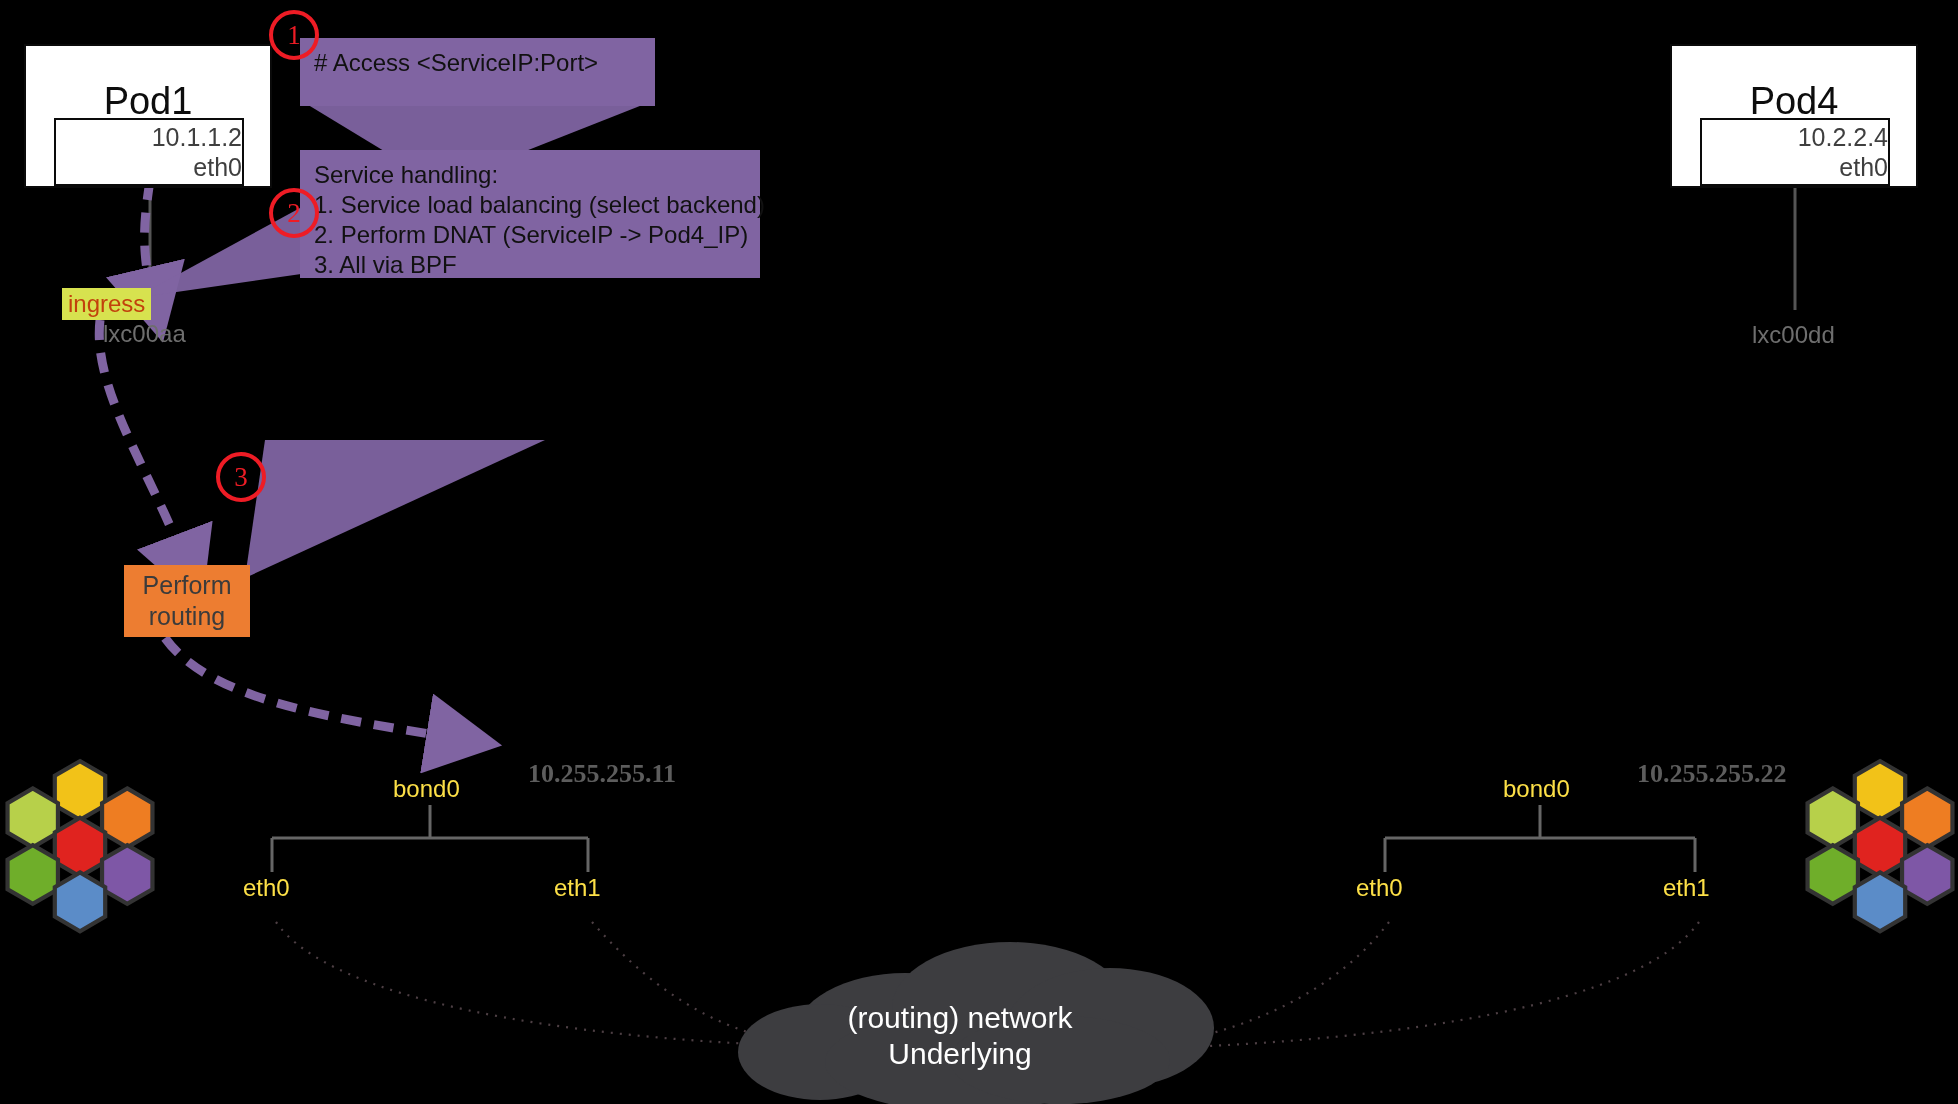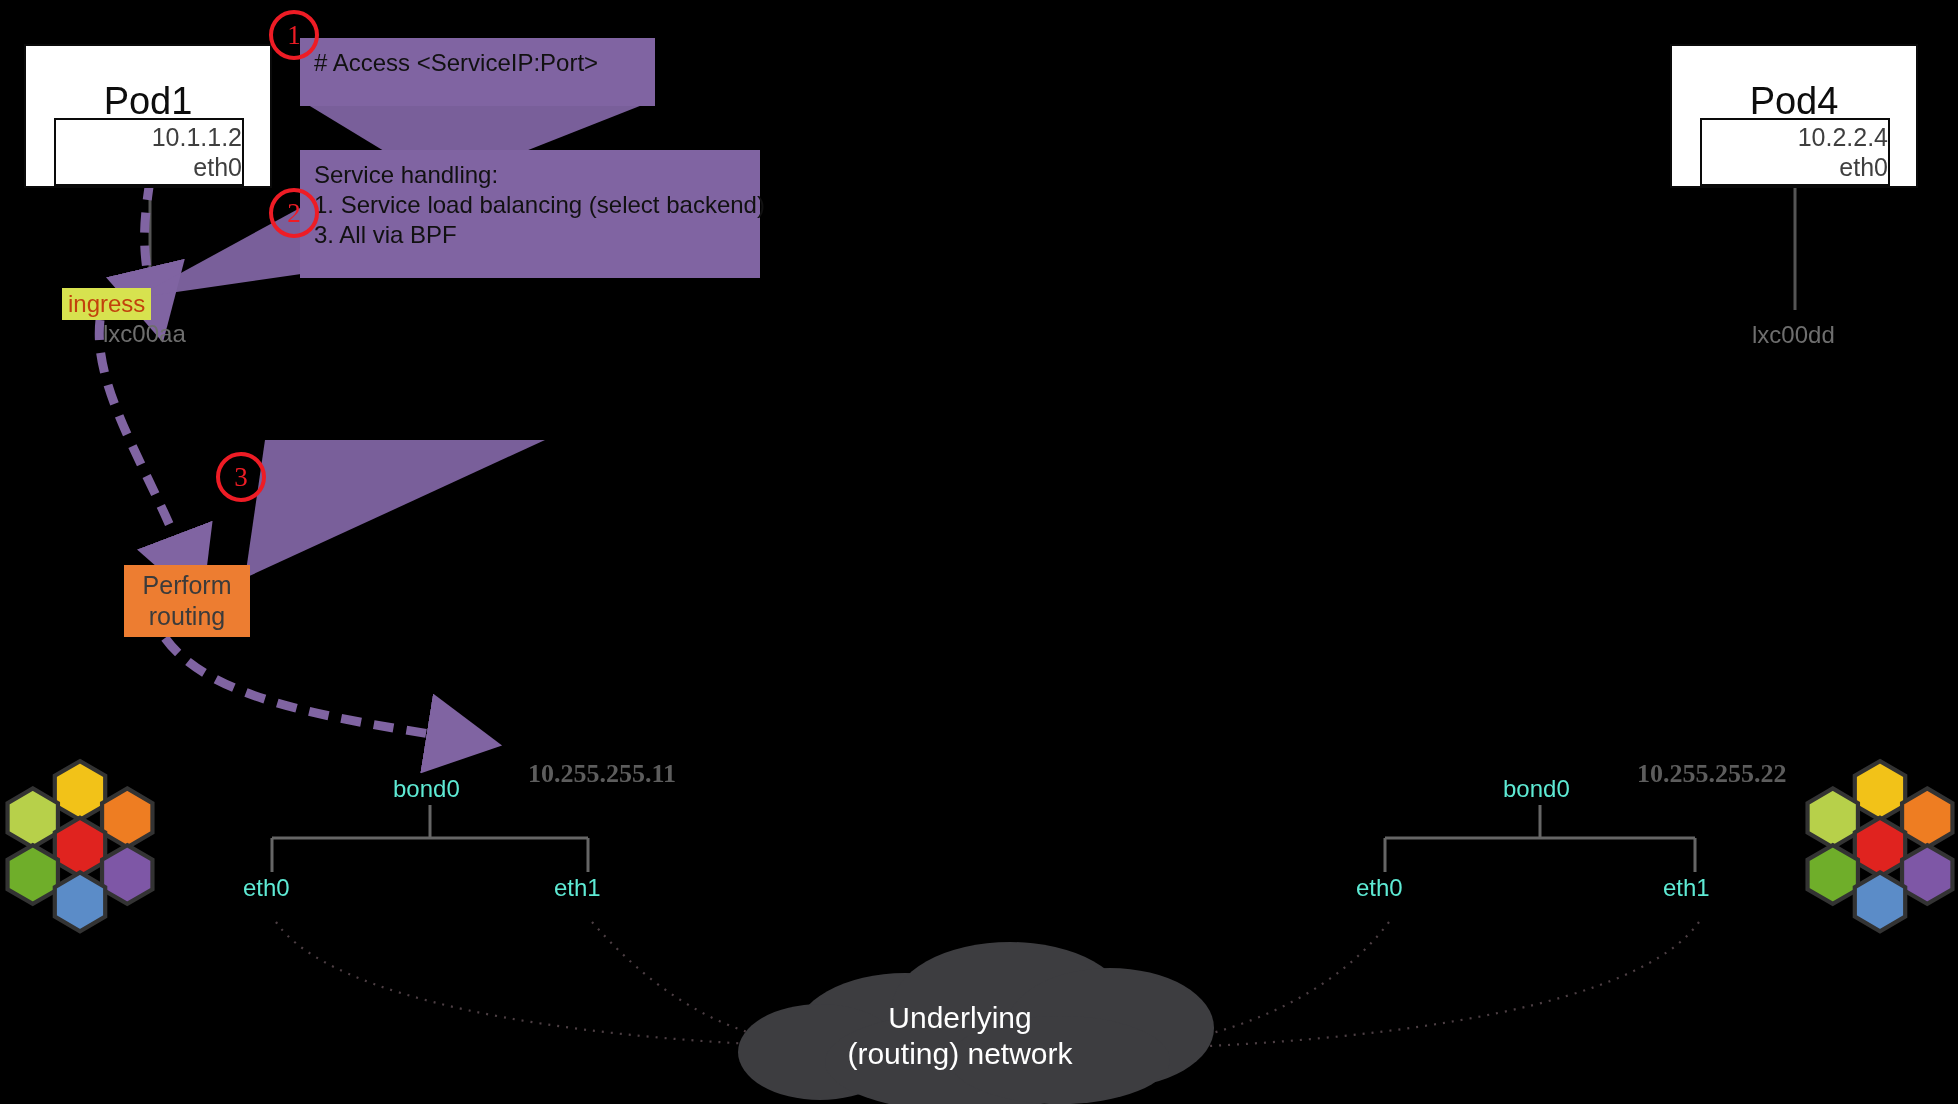--- a/index.html
+++ b/index.html
@@ -18,21 +18,21 @@
 
   .badge{position:absolute;width:42px;height:42px;border-radius:50%;border:4px solid #ee1c25;
          color:#ee1c25;font-size:27px;display:flex;align-items:center;justify-content:center;
          background:transparent;font-family:"Liberation Serif",serif;}
 
   .tag-ingress{position:absolute;background:#D7E24F;color:#c2410c;font-size:24px;line-height:30px;
                padding:1px 6px;white-space:nowrap;}
   .iface-lbl{position:absolute;color:#6e6e6e;font-size:24px;line-height:28px;white-space:nowrap;}
   .ip-lbl{position:absolute;color:#5d5d5d;font-size:26px;line-height:28px;font-weight:bold;
           font-family:"Liberation Serif",serif;white-space:nowrap;}
-  .nic-lbl{position:absolute;color:#5eead4;font-size:24px;line-height:28px;white-space:nowrap;}
+  .nic-lbl{position:absolute;color:#fde047;font-size:24px;line-height:28px;white-space:nowrap;}
 
   .kernelbox{position:absolute;background:#ED7D31;color:#3b3b3b;font-size:25px;line-height:31px;
              display:flex;flex-direction:column;align-items:center;justify-content:center;text-align:center;}
 
   .cloud-text{position:absolute;color:#fff;font-size:30px;line-height:36px;text-align:center;width:100%;}
 </style>
 </head>
 <body>
 
 <div id="stage">
@@ -135,34 +135,35 @@
   </div>
 
   <div class="callout" style="left:300px;top:38px;width:355px;height:68px;">
     <div># Access &lt;ServiceIP:Port&gt;</div>
   </div>
   <div class="badge" style="left:269px;top:10px;">1</div>
 
   <div class="callout" style="left:300px;top:150px;width:460px;height:128px;">
     <div>Service handling:</div>
     <div>1. Service load balancing (select backend)</div>
+    <div>2. Perform DNAT (ServiceIP -&gt; Pod4_IP)</div>
     <div>3. All via BPF</div>
   </div>
   <div class="badge" style="left:269px;top:188px;">2</div>
 
   <div class="badge" style="left:216px;top:452px;">3</div>
 
   <div class="nic-lbl" style="left:393px;top:775px;">bond0</div>
   <div class="ip-lbl" style="left:528px;top:760px;">10.255.255.11</div>
   <div class="nic-lbl" style="left:243px;top:874px;">eth0</div>
   <div class="nic-lbl" style="left:554px;top:874px;">eth1</div>
 
   <div class="nic-lbl" style="left:1503px;top:775px;">bond0</div>
   <div class="ip-lbl" style="left:1637px;top:760px;">10.255.255.22</div>
   <div class="nic-lbl" style="left:1356px;top:874px;">eth0</div>
   <div class="nic-lbl" style="left:1663px;top:874px;">eth1</div>
 
   <div style="position:absolute;left:790px;top:1000px;width:340px;">
+    <div class="cloud-text" style="position:relative;">(routing) network</div>
     <div class="cloud-text" style="position:relative;">Underlying</div>
-    <div class="cloud-text" style="position:relative;">(routing) network</div>
   </div>
 
 </div>
 
 </body></html>

